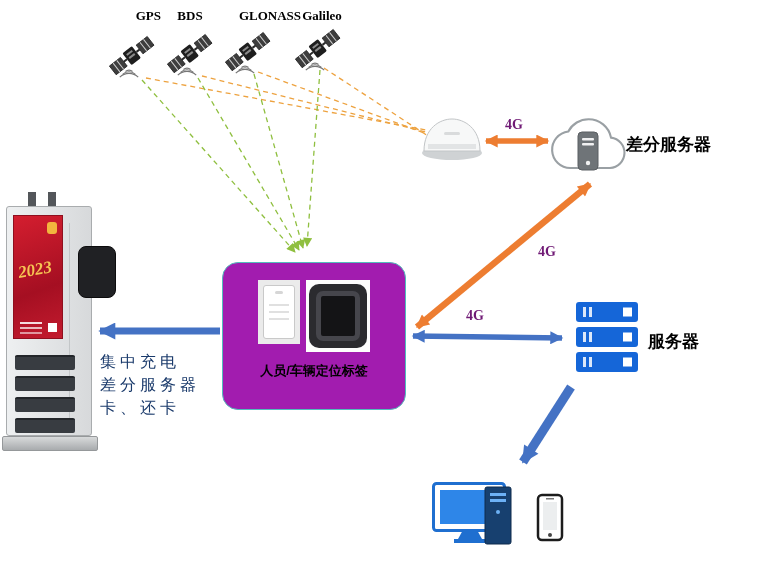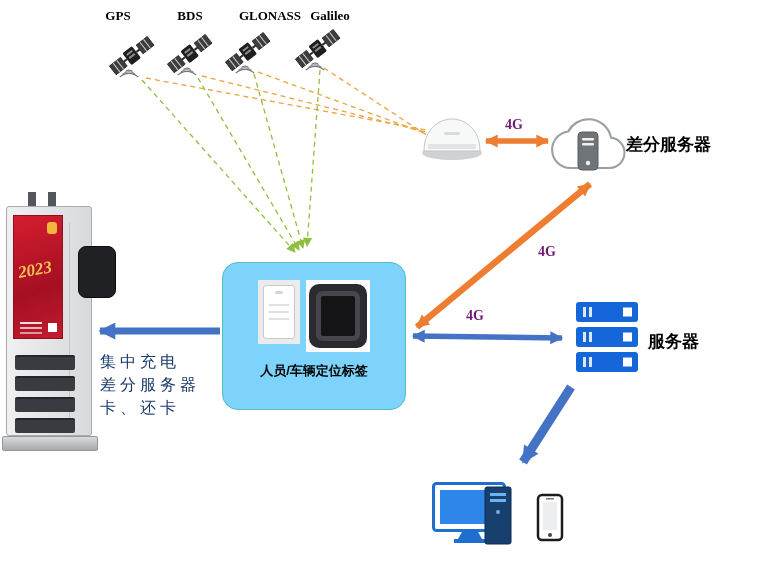--- a/index.html
+++ b/index.html
@@ -6,21 +6,21 @@
   #canvas{position:relative;width:761px;height:573px;background:#fff;overflow:hidden;
           font-family:"Liberation Sans",sans-serif;color:#000;}
   .abs{position:absolute;}
   svg.layer{position:absolute;left:0;top:0;}
   .sat-label{position:absolute;top:8px;text-align:center;
              font:bold 13px "Liberation Serif",serif;color:#000;}
   .fourg{position:absolute;font:bold 14px "Liberation Serif",serif;color:#701a75;}
   .cn{position:absolute;font-weight:bold;font-size:17px;color:#000;}
   
   .tagbox{position:absolute;left:222px;top:262px;width:182px;height:146px;
-          background:#7dd3fc;border:1px solid #52bcbc;border-radius:16px;}
+          background:#a21caf;border:1px solid #52bcbc;border-radius:16px;}
   .devices{display:flex;justify-content:center;align-items:flex-start;gap:6px;padding-top:17px;}
   .tag-photo{width:42px;height:64px;background:#ebebeb;display:flex;align-items:center;justify-content:center;}
   .tag-card{width:30px;height:52px;background:#fff;border:1px solid #c9c9c9;border-radius:3px;position:relative;}
   .tag-card::before{content:"";position:absolute;left:50%;top:5px;width:8px;height:3px;margin-left:-4px;
                     background:#d6d6d6;border-radius:2px;}
   .tag-card::after{content:"";position:absolute;left:5px;right:5px;top:18px;height:2px;background:#e0e0e0;
                    box-shadow:0 7px 0 #e0e0e0,0 14px 0 #e0e0e0;}
   .reader-photo{width:64px;height:72px;background:#fdfdfd;display:flex;align-items:center;justify-content:center;}
   .reader-dev{width:58px;height:64px;background:#2b2b2f;border-radius:10px;position:relative;}
   .reader-dev::before{content:"";position:absolute;left:7px;right:7px;top:7px;bottom:7px;
@@ -104,24 +104,24 @@
       <line x1="320" y1="70" x2="307" y2="246" marker-end="url(#mg)"></line>
     </g>
 
     <line x1="486" y1="141" x2="548" y2="141" stroke="#ED7D31" stroke-width="5.5" marker-start="url(#mo)" marker-end="url(#mo)"></line>
     <line x1="590" y1="184" x2="417" y2="327" stroke="#ED7D31" stroke-width="6.5" marker-start="url(#mo)" marker-end="url(#mo)"></line>
     <line x1="413" y1="336" x2="562" y2="338" stroke="#4472C4" stroke-width="5.5" marker-start="url(#mb)" marker-end="url(#mb)"></line>
     <line x1="220" y1="331" x2="100" y2="331" stroke="#4472C4" stroke-width="7" marker-end="url(#mbL)"></line>
     <line x1="571" y1="387" x2="523" y2="462" stroke="#4472C4" stroke-width="9" marker-end="url(#mbL)"></line>
   </svg>
 
-  <div class="sat-label" style="left:96px;width:44px;">GPS</div>
+  <div class="sat-label" style="left:117px;width:44px;text-align:right;">GPS</div>
   <div class="sat-label" style="left:168px;width:44px;">BDS</div>
   <div class="sat-label" style="left:236px;width:68px;">GLONASS</div>
-  <div class="sat-label" style="left:304px;width:52px;">Galileo</div>
+  <div class="sat-label" style="left:296px;width:52px;">Galileo</div>
 
   <svg class="abs" style="left:106px;top:32px;" width="52" height="52">
       <use href="#satGlyph"></use>
     </svg>
   <svg class="abs" style="left:164px;top:30px;" width="52" height="52">
       <use href="#satGlyph"></use>
     </svg>
   <svg class="abs" style="left:222px;top:28px;" width="52" height="52">
       <use href="#satGlyph"></use>
     </svg>

